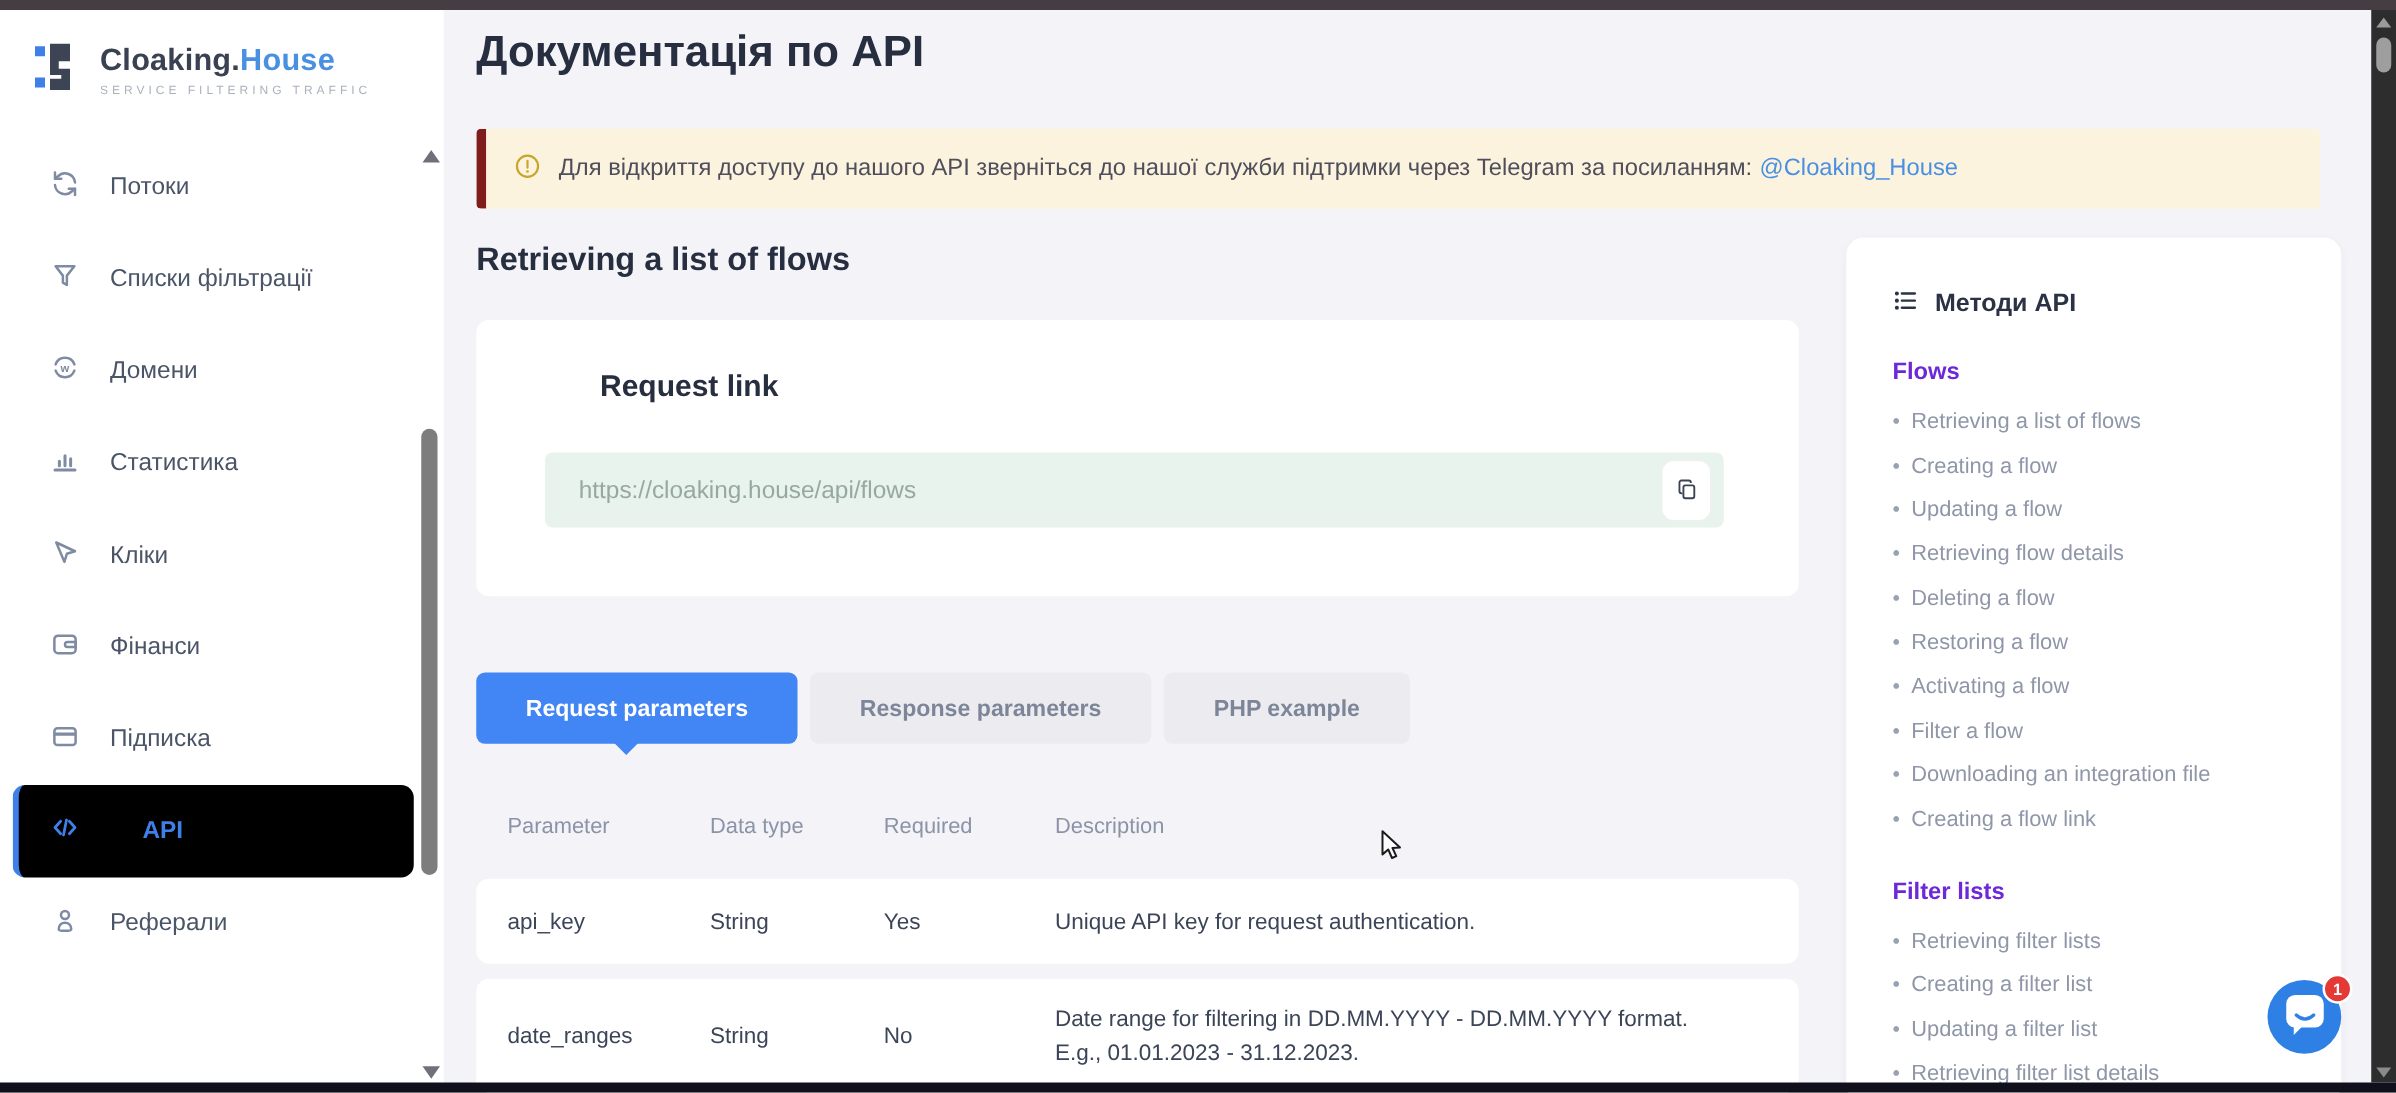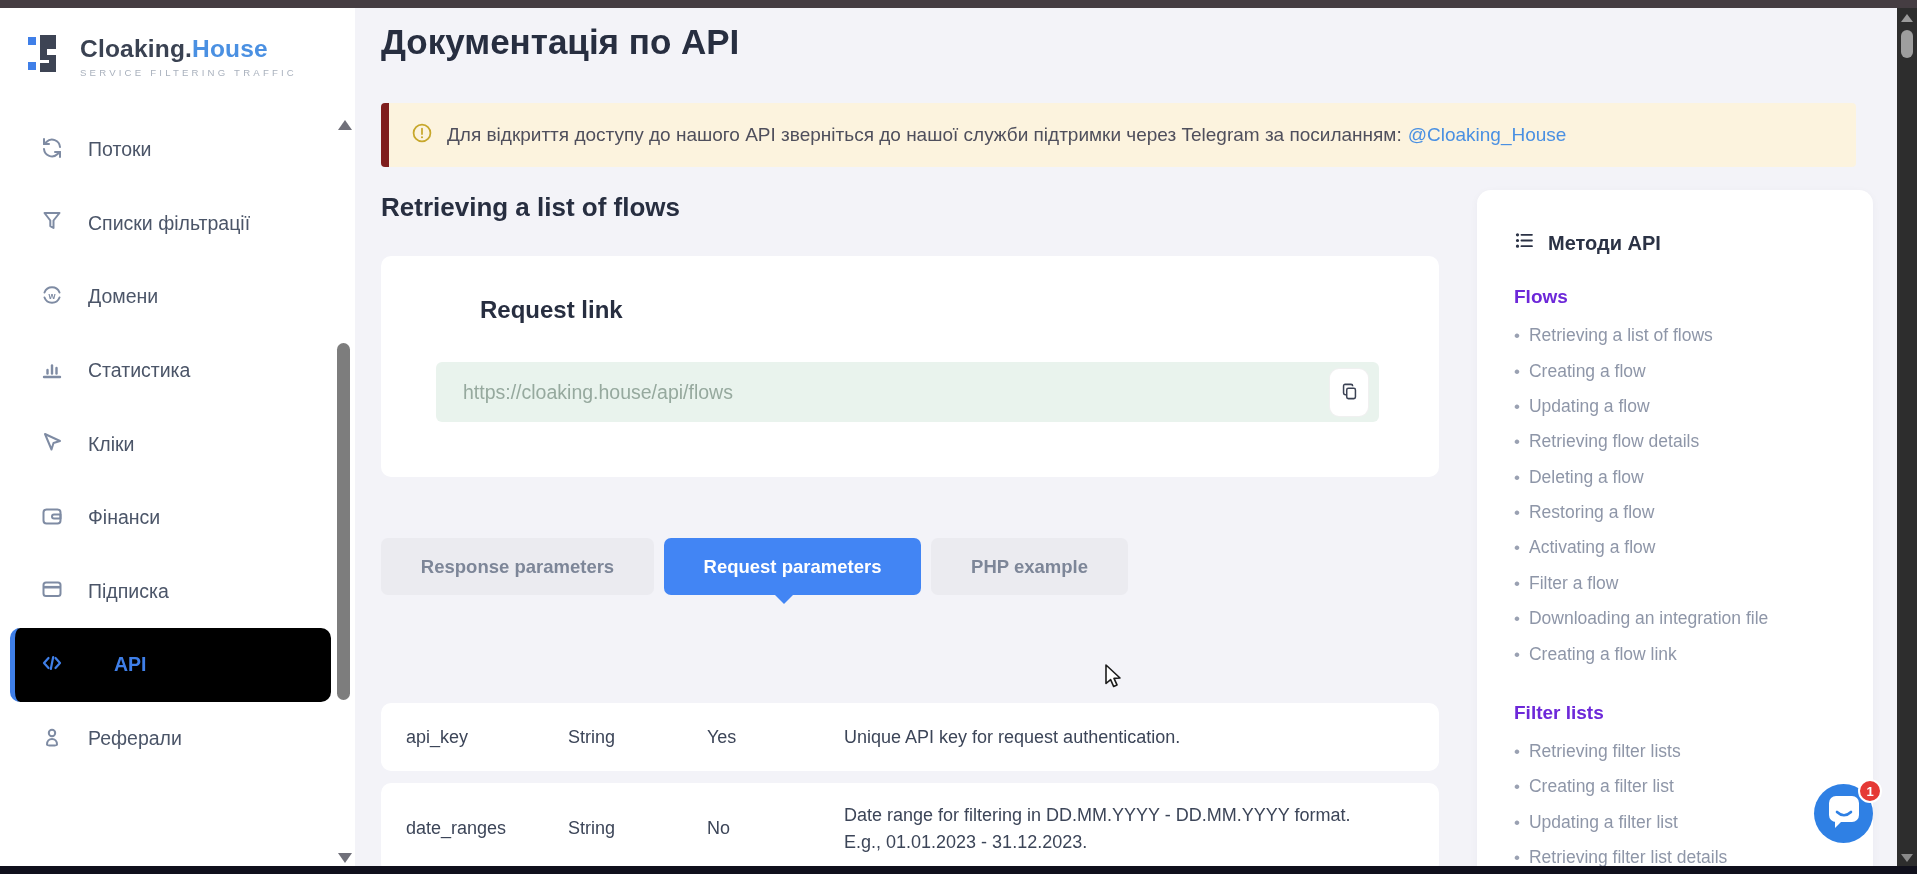--- a/index.html
+++ b/index.html
@@ -196,25 +196,31 @@
         <button class="copy-btn">
           <span><svg width="19" height="19" viewBox="0 0 24 24" fill="none" stroke="#3b4254" stroke-width="1.9" stroke-linejoin="round">
                 <rect x="8.5" y="8" width="11" height="13" rx="2"></rect>
                 <path d="M16 5.5V5a2 2 0 0 0-2-2H6.5a2 2 0 0 0-2 2v9a2 2 0 0 0 2 2h1"></path>
               </svg></span>
         </button>
       </div>
     </div>
 
     <div class="tabs">
+      <button class="tab t1 active">Request parameters</button>
       <button class="tab t2">Response parameters</button>
-      <button class="tab t1 active">Request parameters</button>
       <button class="tab t3">PHP example</button>
     </div>
 
+    <div class="thead pgrid">
+      <div class="hc">Parameter</div>
+      <div class="hc">Data type</div>
+      <div class="hc">Required</div>
+      <div class="hc">Description</div>
+    </div>
 
     <div class="trow r1 pgrid">
       <div>api_key</div>
       <div>String</div>
       <div>Yes</div>
       <div class="desc">Unique API key for request authentication.</div>
     </div>
 
     <div class="trow r2 pgrid">
       <div>date_ranges</div>

